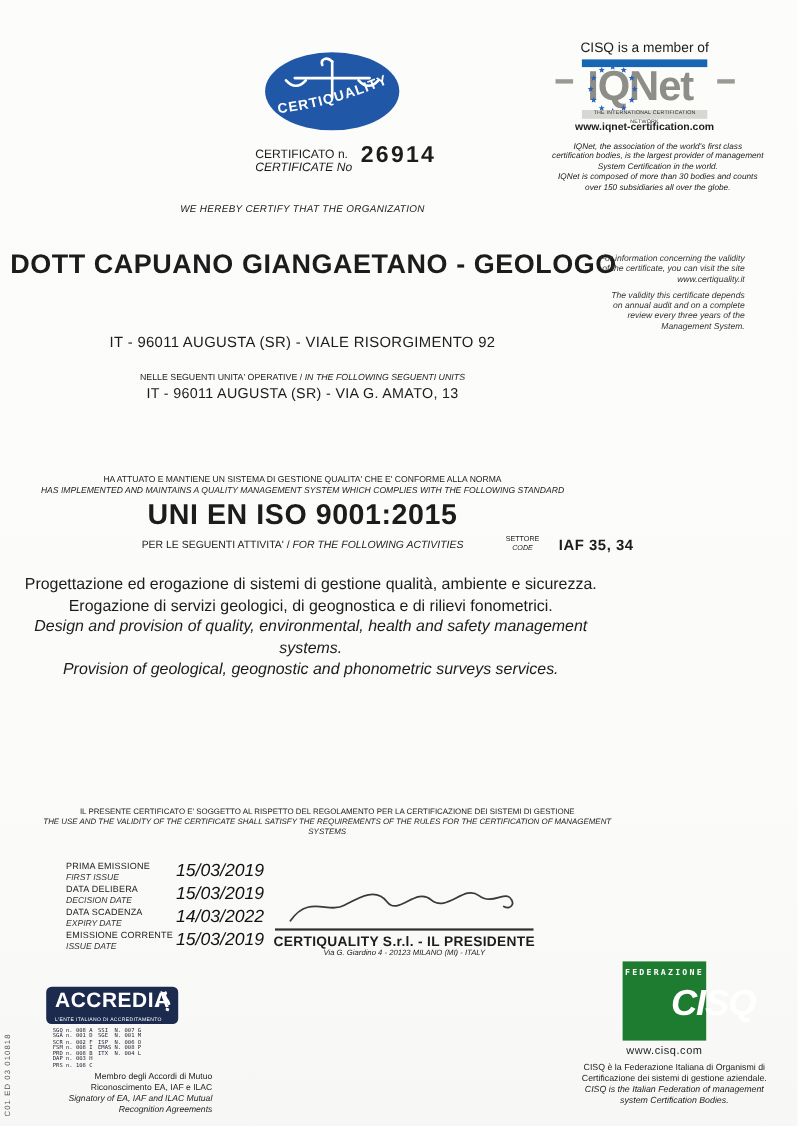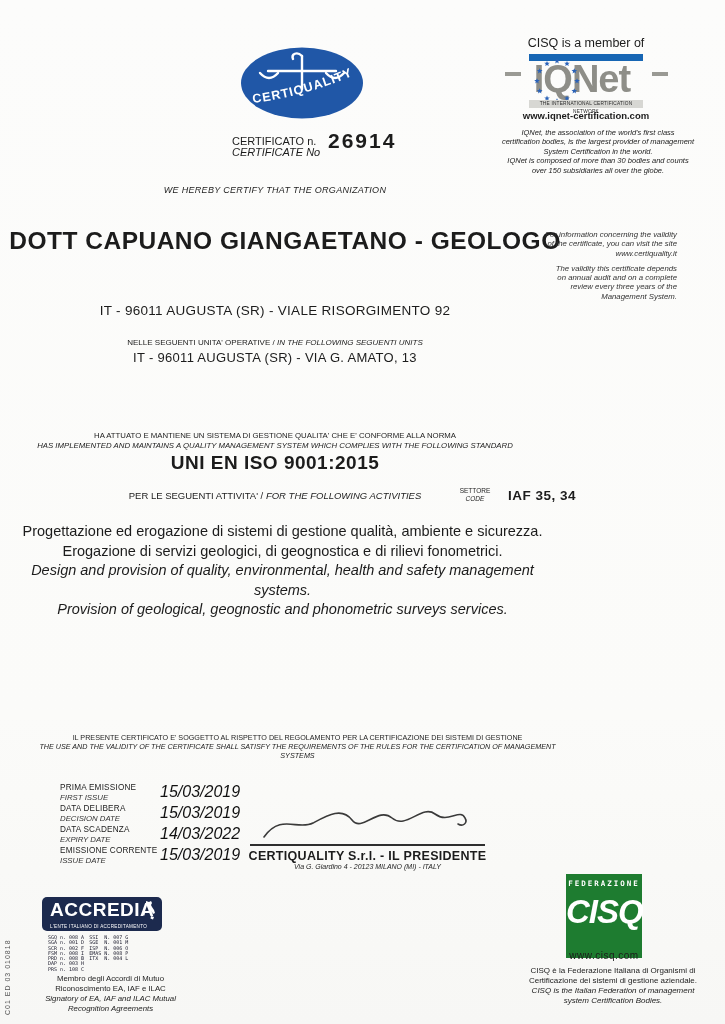--- a/index.html
+++ b/index.html
@@ -25,21 +25,21 @@
   .date-lbl{width:100px;}
   .date-lbl .l1{font-size:8.2px;line-height:9.5px;color:#222;letter-spacing:.2px;}
   .date-lbl .l2{font-size:7.8px;line-height:9px;font-style:italic;color:#333;}
   .date-val{font-size:16px;font-style:italic;color:#111;margin-top:0px;}
   
   .acc-box{background:#1c2a4e;border-radius:5px;}
   .acc-brand{color:#fff;font-weight:bold;font-size:19px;letter-spacing:.5px;line-height:20px;}
   .acc-sub{color:#fff;font-size:4.6px;letter-spacing:.3px;}
   .acc-codes{display:flex;gap:5px;font-family:"DejaVu Sans Mono",monospace;font-size:5px;line-height:5.3px;color:#223;}
   .acc-codes div div{white-space:pre;}
-  .acc-mem div{font-size:7.8px;line-height:10px;color:#222;}
+  .acc-mem div{font-size:7.8px;line-height:10px;color:#222;text-align:right;}
   
   .cisq-box{background:#1e7c30;}
   .cisq-fed{color:#fff;font-family:"DejaVu Sans Mono",monospace;font-weight:bold;font-size:7.5px;letter-spacing:2px;text-align:center;}
   .cisq-brand{color:#fff;font-weight:bold;font-style:italic;font-size:33px;text-align:center;letter-spacing:-1px;}
   .cisq-desc div{font-size:8px;line-height:10px;color:#222;}
   .vert-code{writing-mode:vertical-rl;transform:rotate(180deg);font-size:7px;color:#555;letter-spacing:1px;}
 </style>
 </head>
 <body>
 
@@ -120,21 +120,21 @@
   <div class="abs ctr" style="left:25px;top:303px;width:500px;font-size:13.5px;letter-spacing:.3px;">IT - 96011 AUGUSTA (SR) - VIALE RISORGIMENTO 92</div>
   <div class="abs ctr" style="left:25px;top:338px;width:500px;font-size:8px;">
     <span>NELLE SEGUENTI UNITA' OPERATIVE / </span><span class="it">IN THE FOLLOWING SEGUENTI UNITS</span>
   </div>
   <div class="abs ctr" style="left:25px;top:350px;width:500px;font-size:13px;letter-spacing:.3px;">IT - 96011 AUGUSTA (SR) - VIA G. AMATO, 13</div>
 
   <div class="abs ctr" style="left:15px;top:431px;width:520px;font-size:7.8px;line-height:9.6px;">
     <div>HA ATTUATO E MANTIENE UN SISTEMA DI GESTIONE QUALITA' CHE E' CONFORME ALLA NORMA</div>
     <div class="it">HAS IMPLEMENTED AND MAINTAINS A QUALITY  MANAGEMENT SYSTEM WHICH COMPLIES WITH THE FOLLOWING STANDARD</div>
   </div>
-  <div class="abs ctr b" style="left:15px;top:452px;width:520px;font-size:19px;letter-spacing:.5px;text-align:center;">UNI EN ISO 9001:2015</div>
+  <div class="abs ctr b" style="left:15px;top:452px;width:520px;font-size:26px;letter-spacing:.5px;text-align:center;">UNI EN ISO 9001:2015</div>
 
   <div class="abs ctr" style="left:25px;top:490px;width:500px;font-size:9.5px;">
     <span>PER LE SEGUENTI ATTIVITA' / </span><span class="it">FOR THE FOLLOWING ACTIVITIES</span>
   </div>
   <div class="abs ctr" style="left:450px;top:487px;width:50px;font-size:6.5px;line-height:7.5px;">
     <div>SETTORE</div>
     <div class="it">CODE</div>
   </div>
   <div class="abs b" style="left:508px;top:488px;font-size:13.5px;letter-spacing:.5px;">IAF 35, 34</div>
 
@@ -215,23 +215,23 @@
       <div>ITX  N. 004 L</div>
     </div>
   </div>
   <div class="abs ctr acc-mem" style="left:28px;top:974px;width:165px;">
     <div>Membro degli Accordi di Mutuo</div>
     <div>Riconoscimento EA, IAF e ILAC</div>
     <div class="it">Signatory of EA, IAF and ILAC Mutual</div>
     <div class="it">Recognition Agreements</div>
   </div>
 
-  <div class="abs cisq-box" style="left:566px;top:874px;width:76px;height:84px;">
+  <div class="abs cisq-box" style="left:566px;top:874px;width:76px;height:72px;">
     <div class="cisq-fed" style="padding-top:5px;">FEDERAZIONE</div>
-    <div class="cisq-brand" style="margin-top:5px;">CISQ</div>
+    <div class="cisq-brand" style="margin-top:5px;padding-left:44px;">CISQ</div>
   </div>
   <div class="abs ctr" style="left:556px;top:950px;width:96px;font-size:10px;letter-spacing:.5px;">www.cisq.com</div>
   <div class="abs ctr cisq-desc" style="left:518px;top:966px;width:190px;">
     <div>CISQ è la Federazione Italiana di Organismi di</div>
     <div>Certificazione dei sistemi di gestione aziendale.</div>
     <div class="it">CISQ is the Italian Federation of management</div>
     <div class="it">system Certification Bodies.</div>
   </div>
 
   <div class="abs vert-code" style="left:4px;top:920px;height:95px;">C01 ED 03 010818</div>

